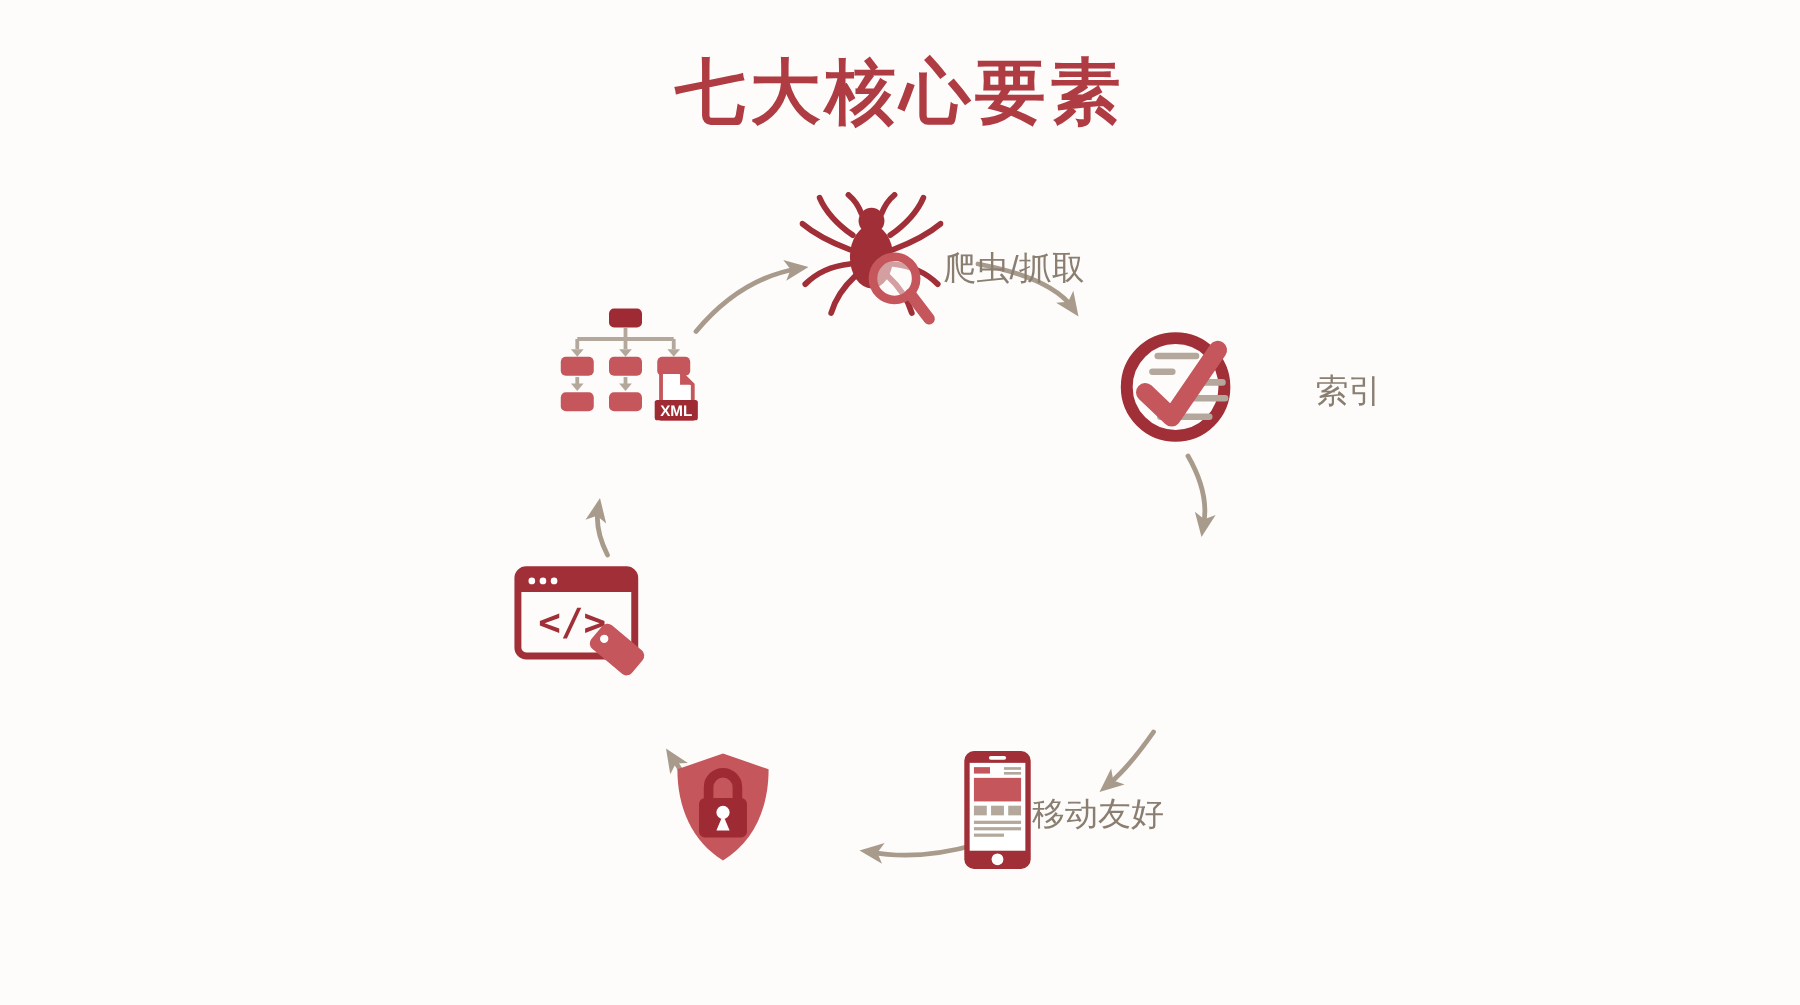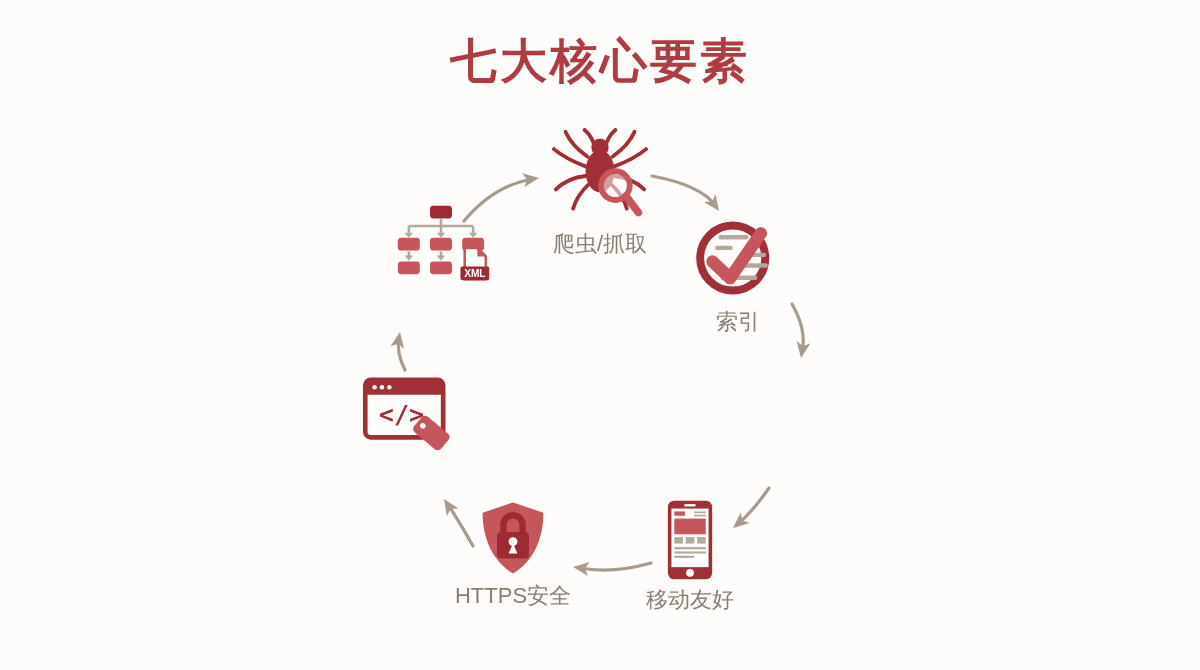--- a/index.html
+++ b/index.html
@@ -1,27 +1,27 @@
 <!DOCTYPE html>
 <html><head>
 <meta charset="utf-8">
 <style>
   html,body{margin:0;padding:0;background:#FDFCFA;}
   .canvas{position:relative;width:1200px;height:670px;background:#FDFCFA;overflow:hidden;
           font-family:"Liberation Sans","DejaVu Sans",sans-serif;}
   .title{position:absolute;top:30px;left:0;right:0;margin:0;text-align:center;
          font-size:47px;font-weight:bold;color:#AF3B43;letter-spacing:3px;}
   .arrows{position:absolute;left:0;top:0;width:1200px;height:670px;pointer-events:none;}
-  .node{position:absolute;display:flex;flex-direction:column;align-items:center;}
+  .node{position:absolute;display:flex;flex-direction:row;align-items:center;}
   .node .icon{display:flex;align-items:center;justify-content:center;}
   .node .label{margin-top:5px;font-size:22px;color:#8A7E71;text-align:center;white-space:nowrap;}
   #n-crawler   {left:533px;top:128px;width:134px;}
-  #n-index     {left:684px;top:214px;width:108px;}
+  #n-index     {left:745px;top:214px;width:108px;gap:44px;}
   #n-speed     {left:730px;top:376px;width:150px;}
-  #n-mobile    {left:642px;top:500px;width:96px;justify-content:flex-end;}
+  #n-mobile    {left:642px;top:500px;width:96px;}
   #n-https     {left:446px;top:500px;width:134px;}
   #n-structured{left:336px;top:374px;width:142px;}
   #n-sitemap   {left:366px;top:204px;width:150px;}
 </style>
 </head>
 <body>
 
 <div class="canvas">
 
   <h1 class="title">七大核心要素</h1>
@@ -114,21 +114,20 @@
   <div class="node" id="n-https">
     <div class="icon">
       <svg width="72" height="76" viewBox="0 0 90 95">
         <path d="M45 3 L83 16 C83 48 71 76 45 92 C19 76 7 48 7 16 Z" fill="#C4565C"></path>
         <path d="M33 40 v-9 a12 12 0 0 1 24 0 v9" fill="none" stroke="#9E2B33" stroke-width="8"></path>
         <rect x="25" y="40" width="40" height="33" rx="5" fill="#9E2B33"></rect>
         <circle cx="45" cy="52" r="5.5" fill="#FFFFFF"></circle>
         <path d="M45 54 L39.5 67 L50.5 67 Z" fill="#FFFFFF"></path>
       </svg>
     </div>
-    <div class="label">HTTPS安全</div>
   </div>
 
   <div class="node" id="n-structured">
     <div class="icon">
       <svg width="102" height="84" viewBox="0 0 110 90">
         <rect x="10" y="6" width="84" height="62" rx="6" fill="none" stroke="#A12F37" stroke-width="5"></rect>
         <path d="M10 12 a6 6 0 0 1 6-6 h72 a6 6 0 0 1 6 6 v10 h-84 Z" fill="#A12F37"></path>
         <circle cx="20" cy="14" r="2.4" fill="#FFFFFF"></circle>
         <circle cx="28" cy="14" r="2.4" fill="#FFFFFF"></circle>
         <circle cx="36" cy="14" r="2.4" fill="#FFFFFF"></circle>

